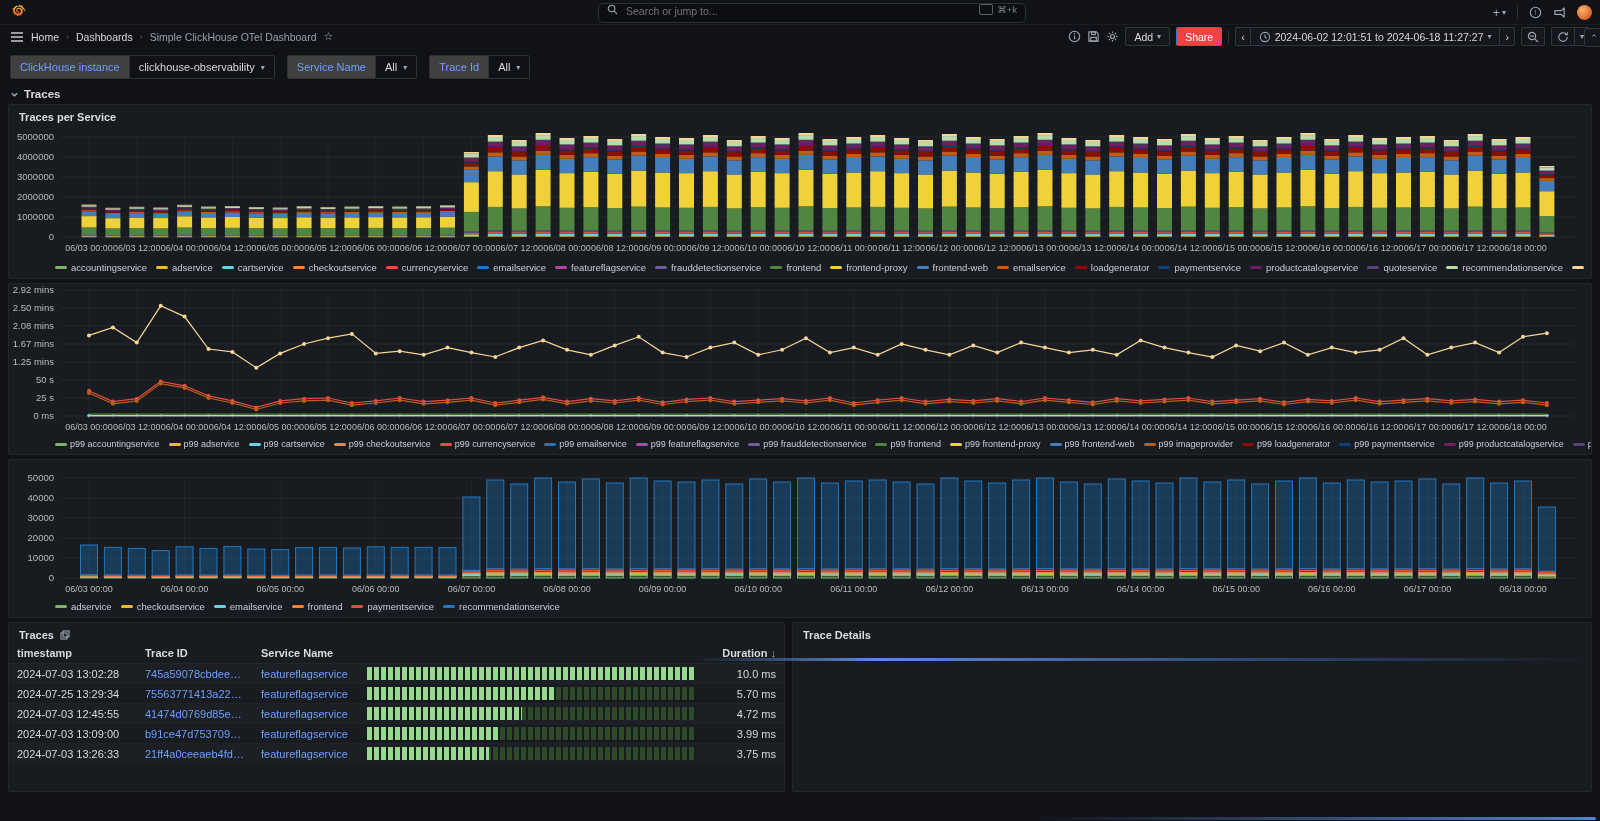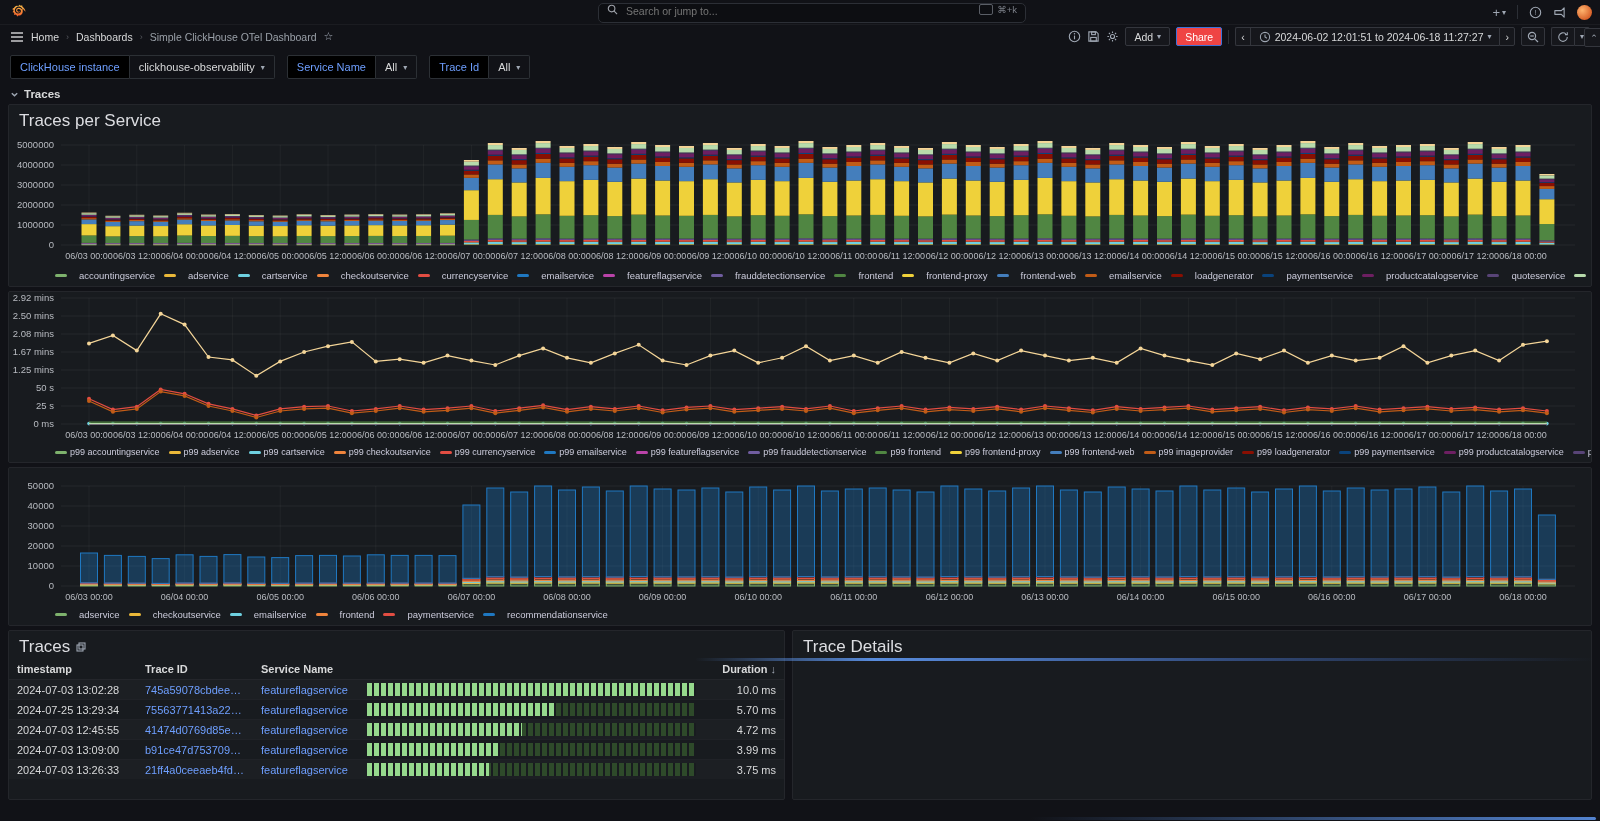--- a/index.html
+++ b/index.html
@@ -30,29 +30,29 @@
   .btn.primary{background:#ef4444;border-color:#3d71d9;color:#fff;font-weight:500}
   .btn.slim{padding:0 5px}
   .grp{display:flex}
   .grp .btn{border-radius:0;border-right-width:0}
   .grp .btn:first-child{border-radius:2px 0 0 2px}
   .grp .btn:last-child{border-radius:0 2px 2px 0;border-right-width:1px}
   .caret{font-size:8px;color:#9fa7b3}
   .filters{margin:7px 10px 0;display:flex;align-items:center;gap:12px}
   .fpair{display:flex}
   .fbox{height:22px;display:flex;align-items:center;gap:6px;padding:0 9px;border:1px solid #2c3035;font-size:11px;cursor:pointer}
-  .flabel{color:#6e9fff;background:#000000;border-radius:2px 0 0 2px;font-weight:500}
+  .flabel{color:#6e9fff;background:#404040;border-radius:2px 0 0 2px;font-weight:500}
   .fvalue{color:#d8d9da;background:#111217;border-left:0;border-radius:0 2px 2px 0}
   .sectionrow{margin:9px 10px 3px;display:flex;align-items:center;gap:5px;cursor:pointer}
   .sectionrow .t{font-weight:700;font-size:11.5px;color:#d8d9da}
   .panelwrap{margin:0 8px}
   .panel{background:#181b1f;border:1px solid #24262b;border-radius:2px;margin-top:4px;position:relative}
-  .ptitle{padding:6px 10px 2px;font-size:17px;font-weight:400;color:#dcdde1;display:flex;align-items:center;gap:6px;cursor:pointer}
+  .ptitle{padding:6px 10px 2px;font-size:11px;font-weight:700;color:#dcdde1;display:flex;align-items:center;gap:6px;cursor:pointer}
   .legend{display:flex;align-items:center;gap:9px;padding:1px 10px 5px 46px;white-space:nowrap;overflow:hidden}
-  .li{display:inline-flex;align-items:center;gap:12px;font-size:9.5px;color:#ccccdc;cursor:pointer}
+  .li{display:inline-flex;align-items:center;gap:4px;font-size:9.5px;color:#ccccdc;cursor:pointer}
   .legend.small .li{font-size:9px;gap:3px}
   .li i{width:12px;height:3px;border-radius:2px;display:inline-block}
   .tick{fill:#b8bbc1;font-size:9px}
   .ylab{fill:#b8bbc1;font-size:9.5px}
   .bottom-row{margin:4px 8px 0;display:flex;gap:7px;height:170px}
   .tpanel{flex:0 0 775px;background:#181b1f;border:1px solid #24262b;border-radius:2px;overflow:hidden}
   .dpanel{flex:1;background:#181b1f;border:1px solid #24262b;border-radius:2px}
   table{width:100%;border-collapse:collapse;table-layout:fixed;font-size:11px}
   th{font-weight:700;color:#d8d9da;text-align:left;padding:4px 8px;border-bottom:1px solid #24262b;cursor:pointer;white-space:nowrap}
   td{padding:3px 8px;border-top:1px solid #202227;color:#d8d9da;white-space:nowrap;overflow:hidden;text-overflow:ellipsis}

